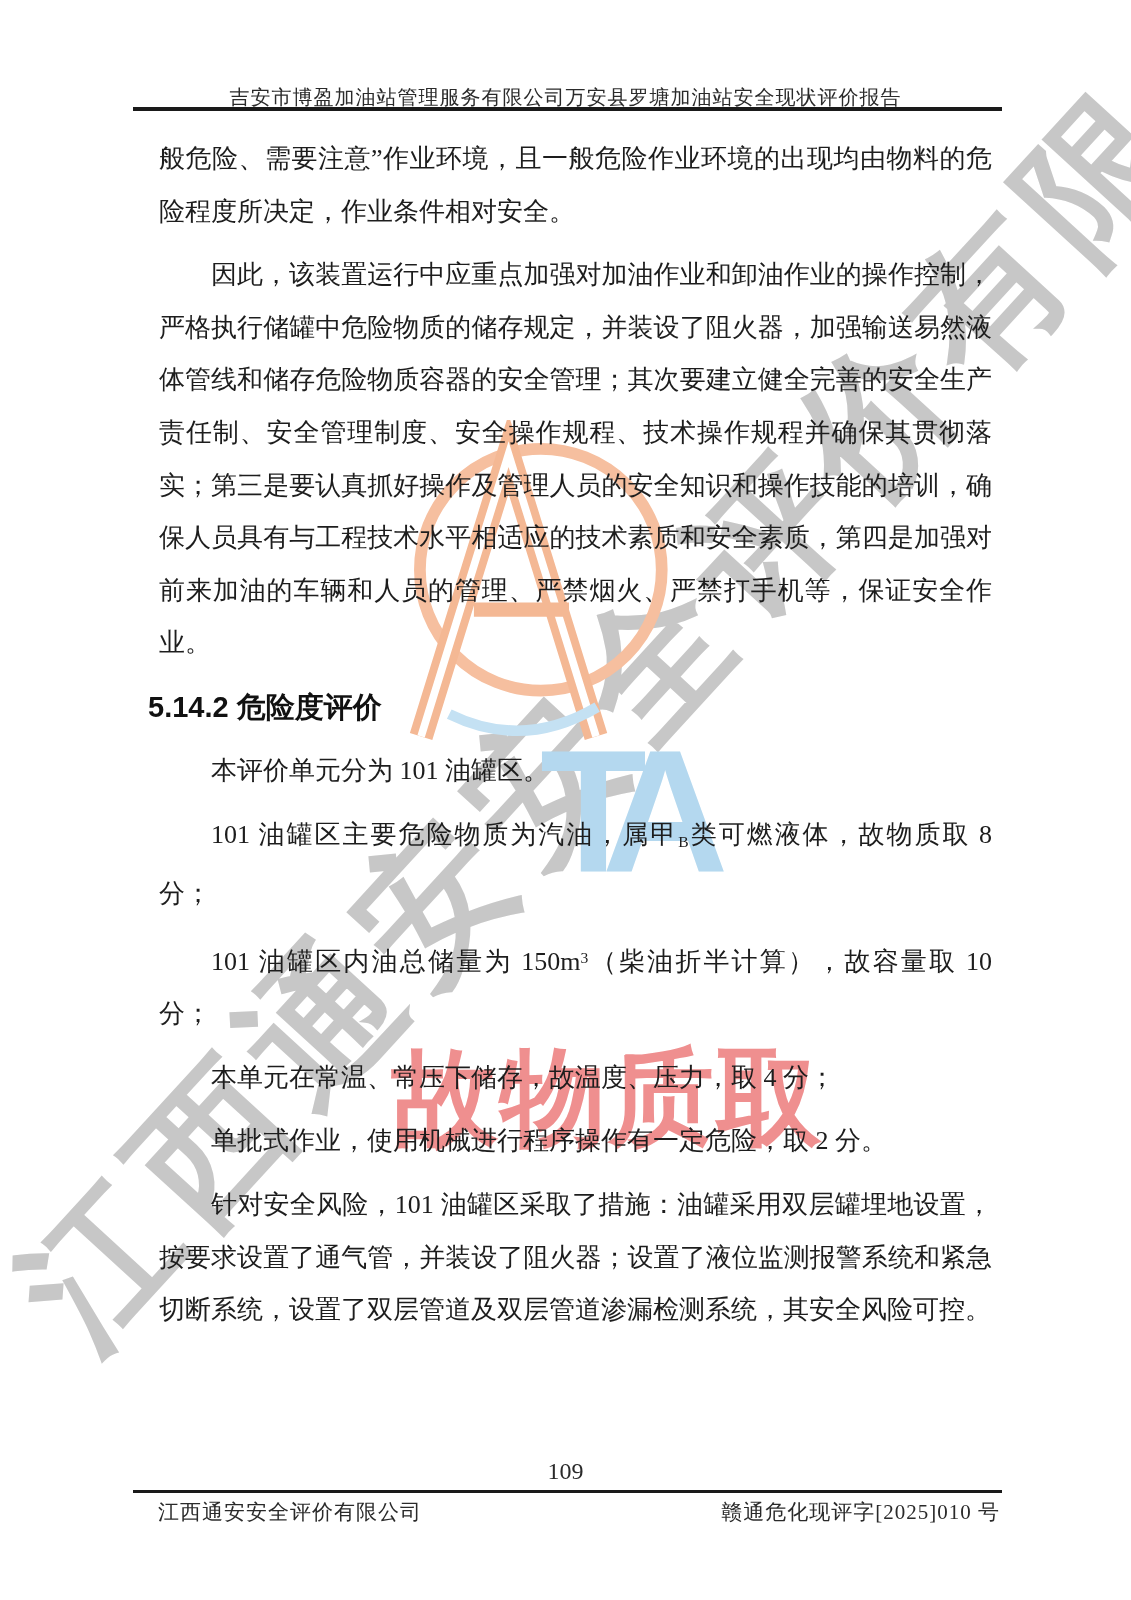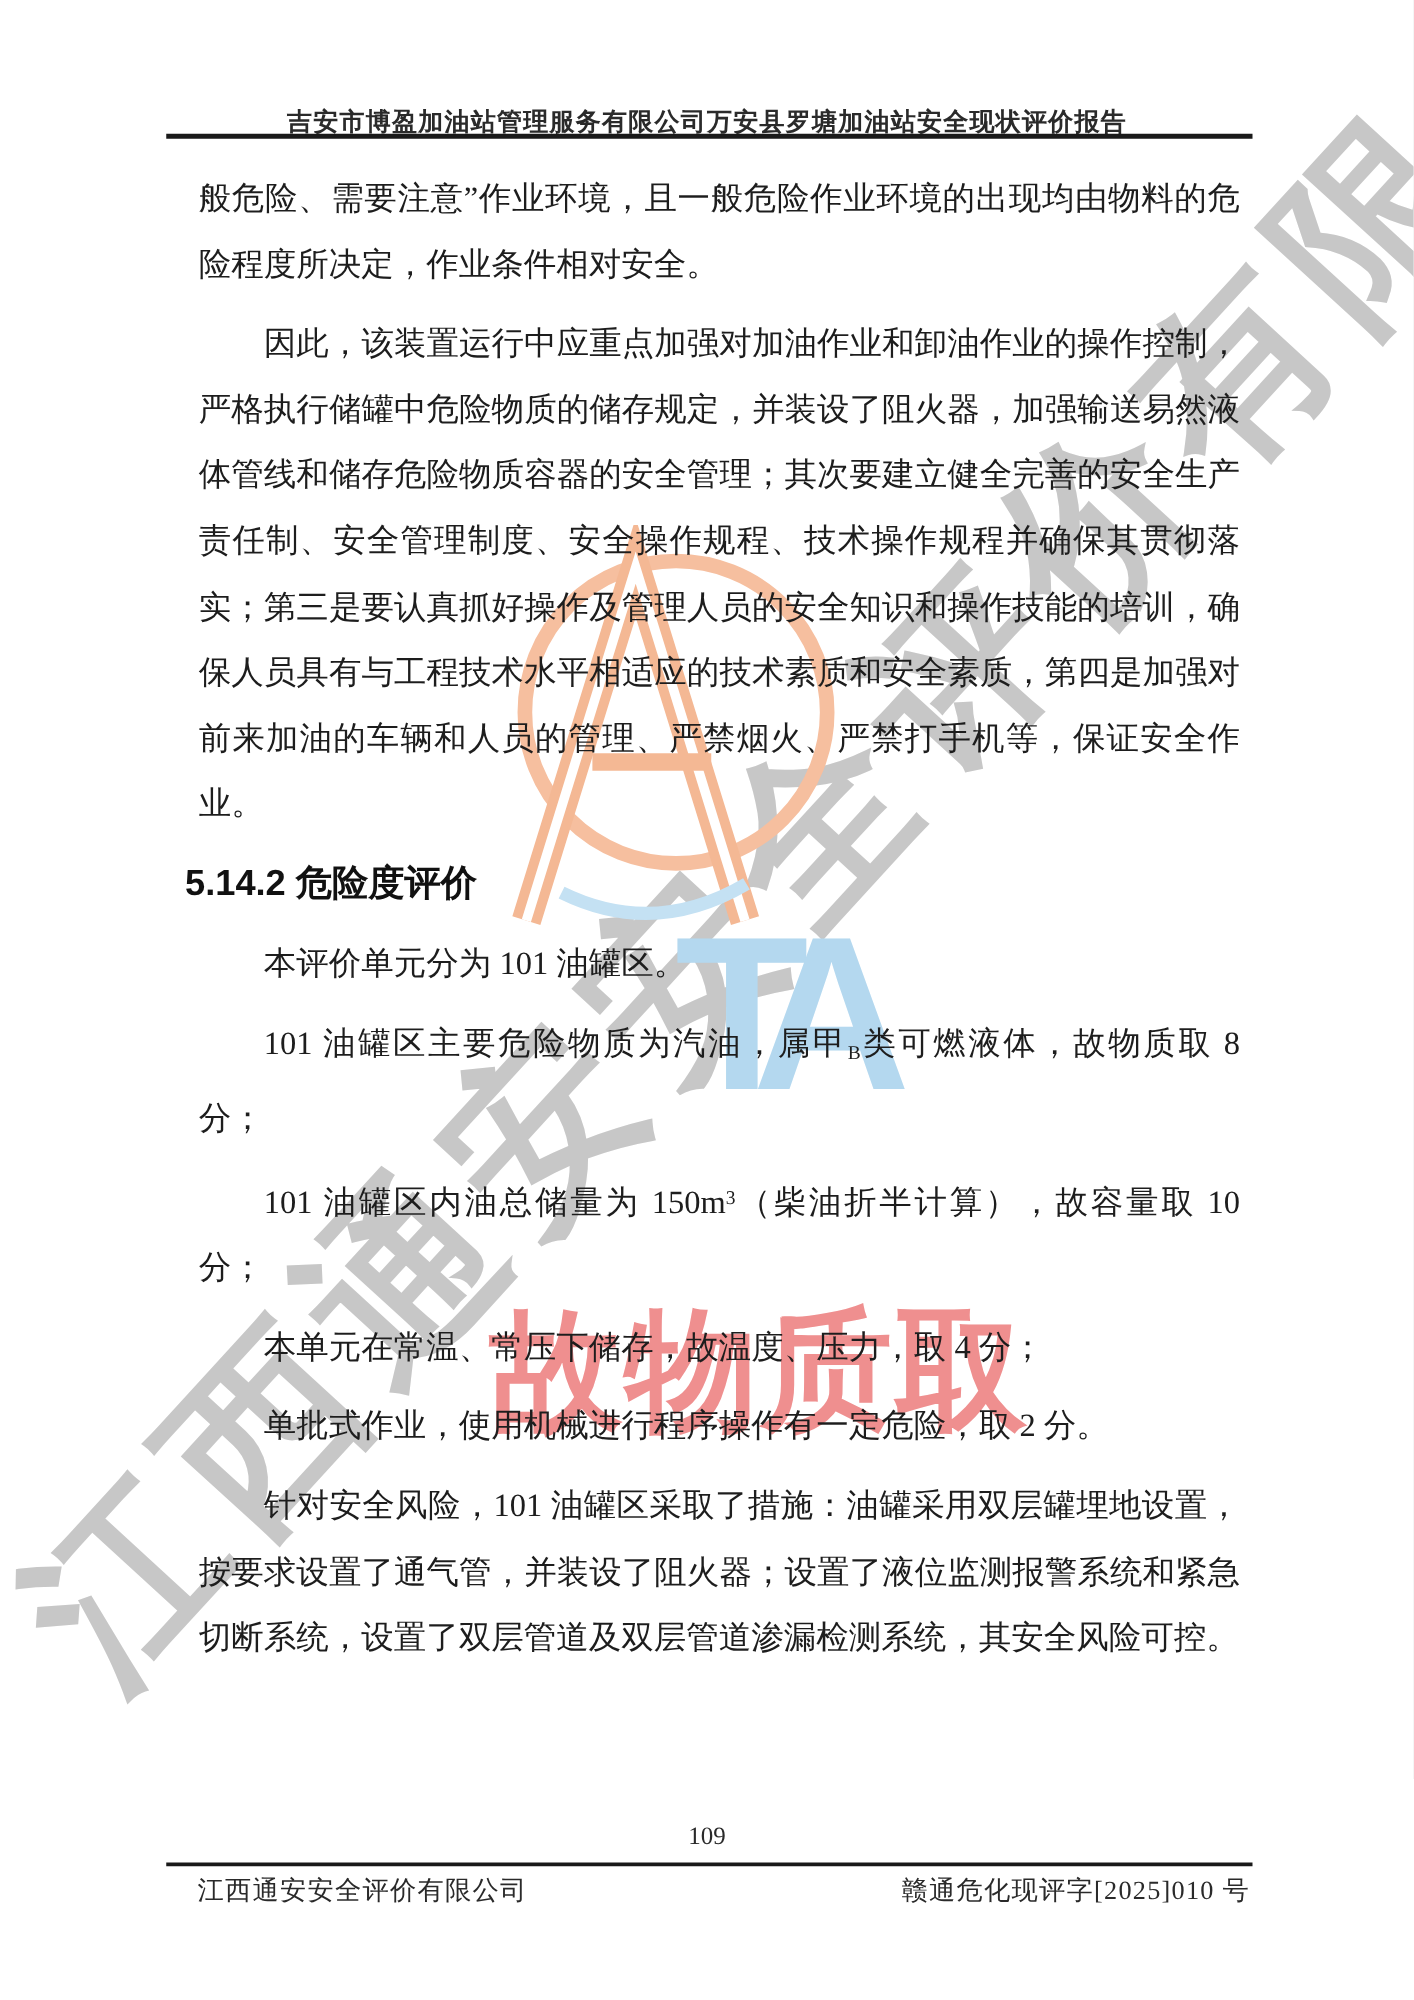--- a/index.html
+++ b/index.html
@@ -37,21 +37,20 @@
     letter-spacing:2px;white-space:nowrap;
     color:#ef8f8f;
   }
   
   .header-title{
     position:absolute;z-index:3;
     top:84px;left:0;width:100%;
     text-align:center;
     font-size:20px;letter-spacing:1px;
     color:#2a2a2a;
-    font-weight:bold;
   }
   .header-rule{
     position:absolute;z-index:3;
     top:107px;left:133px;width:869px;height:4px;
     background:#1a1a1a;
   }
   
   .content{
     position:absolute;z-index:3;
     left:148px;top:122px;width:855px;
@@ -65,21 +64,21 @@
     font-family:"Liberation Sans", sans-serif;
     font-weight:bold;font-size:29px;line-height:53px;
     color:#111;
   }
   .content sub{font-size:60%;vertical-align:-0.25em;}
   .content sup{font-size:60%;vertical-align:0.45em;}
   
   .footer-page{
     position:absolute;z-index:3;
     top:1458px;left:0;width:100%;
-    text-align:center;font-size:20px;color:#2a2a2a;
+    text-align:center;font-size:24px;color:#2a2a2a;
   }
   .footer-rule{
     position:absolute;z-index:3;
     top:1490px;left:133px;width:869px;height:3px;
     background:#1a1a1a;
   }
   .footer-left{
     position:absolute;z-index:3;
     left:158px;top:1498px;
     font-size:21px;letter-spacing:1px;color:#2a2a2a;

